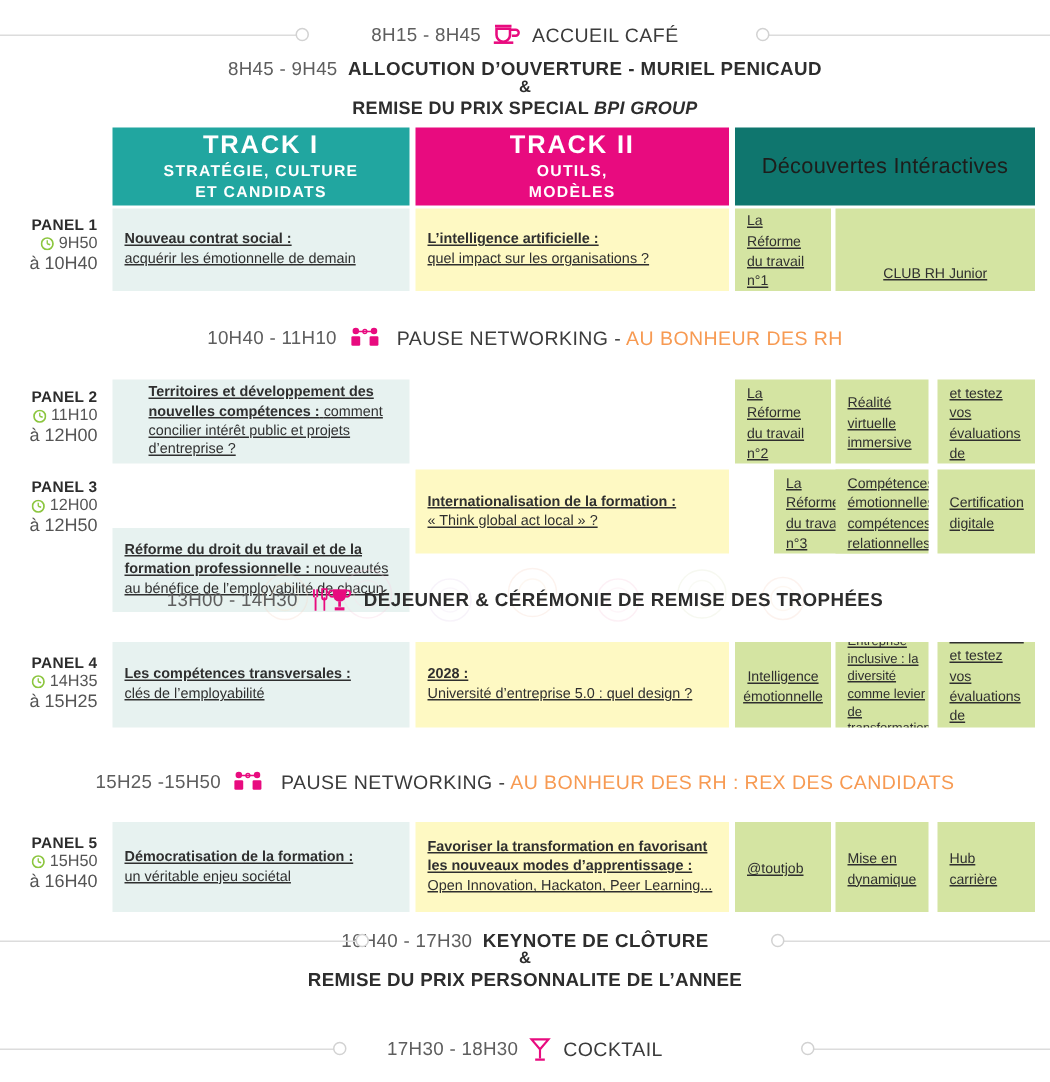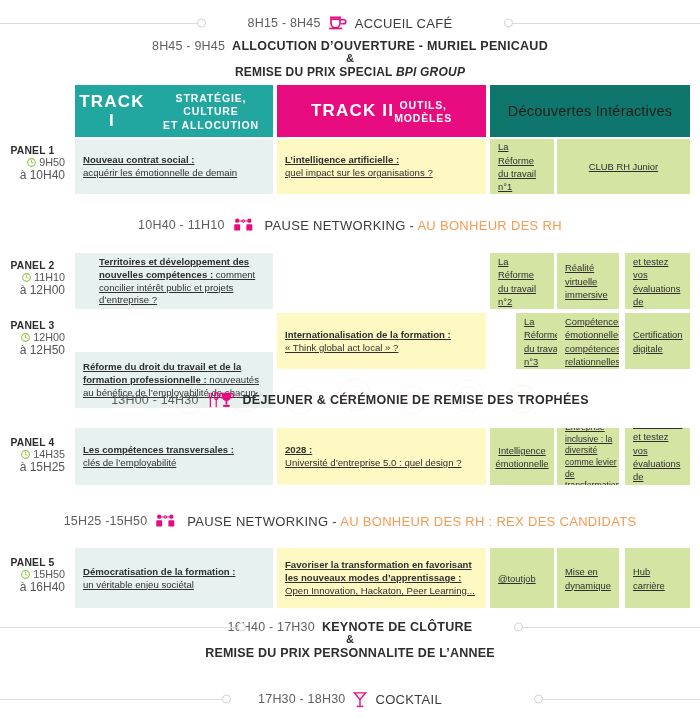--- a/index.html
+++ b/index.html
@@ -42,21 +42,21 @@
   .rail.right{right:0;}
   .dot{
     position:absolute;top:50%;width:7px;height:7px;border-radius:50%;
     background:#ffffff;border:1px solid #d2d2d2;transform:translateY(-50%);
   }
 
   
   .ic{display:inline-flex;align-items:center;justify-content:center;line-height:0;}
 
   
-  .hdr{position:absolute;top:85px;height:52px;display:flex;flex-direction:row;
+  .hdr{position:absolute;top:85px;height:52px;display:flex;flex-direction:column;
        align-items:center;justify-content:center;text-align:center;color:#ffffff;}
   .hdr .t1{font-size:17px;font-weight:bold;letter-spacing:1.2px;line-height:1.12;}
   .hdr .t2{font-size:10.5px;font-weight:bold;letter-spacing:.85px;line-height:1.25;margin-top:2px;}
   .hdr-green{position:absolute;top:85px;height:52px;display:flex;align-items:center;
        justify-content:center;text-align:center;color:#1d1d1b;}
   .hdr-green .gt{font-size:14.5px;letter-spacing:.2px;}
 
   
   .row{position:absolute;left:0;width:700px;}
   .cell{
@@ -69,21 +69,21 @@
   .cell-txt{font-size:9.6px;line-height:1.34;color:#2f2f2f;text-decoration:underline;}
   .cell-txt .b{font-weight:bold;}
   .cell.green .cell-txt{font-size:9.4px;line-height:1.42;}
   .cell.green.ctr{display:flex;align-items:center;justify-content:center;text-align:center;}
   .cell.green.mid{display:flex;align-items:center;}
   .cell.teal .cell-txt,.cell.pink .cell-txt{display:block;}
   .cell.vmid{display:flex;align-items:center;}
 
   
   .plabel{position:absolute;left:0;width:72px;text-align:right;padding-right:7px;box-sizing:border-box;}
-  .plabel .pname{font-size:10.3px;font-weight:bold;color:#2c2c2c;letter-spacing:.2px;text-align:center;}
+  .plabel .pname{font-size:10.3px;font-weight:bold;color:#2c2c2c;letter-spacing:.2px;}
   .plabel .ptime{font-size:10.8px;color:#555555;white-space:nowrap;display:flex;
                  align-items:center;justify-content:flex-end;gap:3px;}
   .plabel .ptime2{font-size:12px;color:#555555;white-space:nowrap;}
 
   
   .wm{position:absolute;pointer-events:none;opacity:.30;}
 </style>
 </head>
 <body>
 
@@ -116,21 +116,21 @@
     <div class="amp">&amp;</div>
     <div class="pl-sub">
       <span>REMISE DU PRIX SPECIAL </span><span class="ital">BPI GROUP</span>
     </div>
   </div>
 
   <div class="hdr" style="left:75px;width:198px;background:#21A6A0;">
     <div class="t1">TRACK I</div>
     <div class="t2">
       <span>STRATÉGIE, CULTURE</span><br>
-      <span>ET ALLOCUTION</span>
+      <span>ET CANDIDATS</span>
     </div>
   </div>
 
   <div class="hdr" style="left:277px;width:209px;background:#E80B7F;">
     <div class="t1">TRACK II</div>
     <div class="t2">
       <span>OUTILS,</span><br>
       <span>MODÈLES</span>
     </div>
   </div>
@@ -161,21 +161,21 @@
     </div>
     <div class="cell pink vmid" style="left:277px;width:209px;height:55px;">
       <div class="cell-txt">
         <span class="b">L’intelligence artificielle :</span><br>
         <span>quel impact sur les organisations ?</span>
       </div>
     </div>
     <div class="cell green mid" style="left:490px;width:64px;height:55px;">
       <div class="cell-txt">La Réforme du travail n°1</div>
     </div>
-    <div class="cell green ctr" style="left:557px;width:133px;height:55px;">
+    <div class="cell green ctr" style="left:557px;width:133px;height:55px;align-items:flex-end;">
       <div class="cell-txt">CLUB RH Junior</div>
     </div>
   </div>
 
   <div class="plenary" style="top:212px;height:26px;">
     <div class="pl-line">
       <span class="pl-time">10H40 - 11H10</span>
       <span class="ic">
         <svg width="26" height="16" viewBox="0 0 30 18">
           <circle cx="6" cy="4" r="2.5" fill="#E80B7F"></circle>

